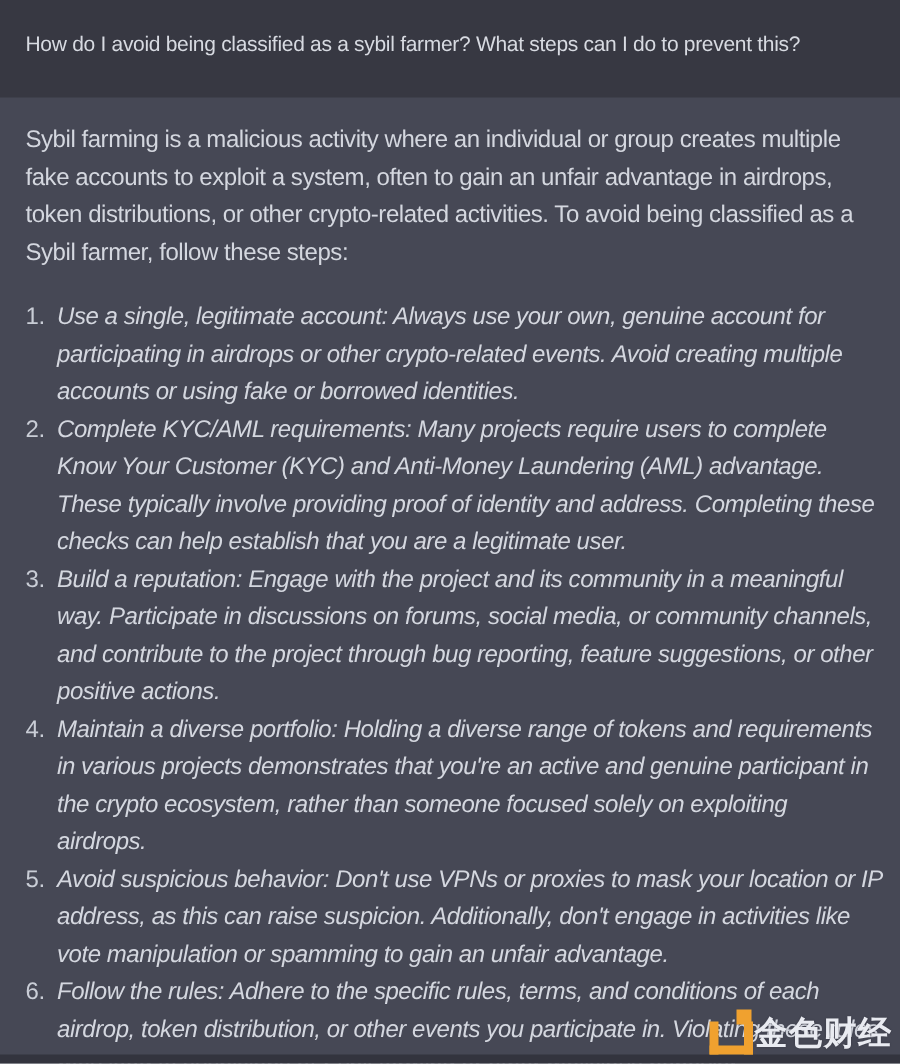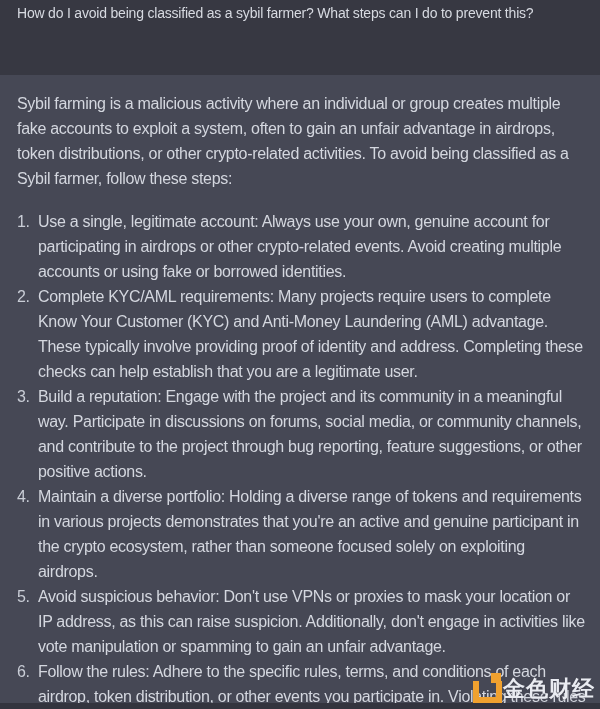--- a/index.html
+++ b/index.html
@@ -9,23 +9,23 @@
     font-family: "Liberation Sans", "DejaVu Sans", sans-serif;
   }
   .page {
     position: relative;
     width: 600px; height: 709px;
     background: #464855;
     overflow: hidden;
   }
   
   .user-bar {
-    height: 75px;
+    height: 65px;
     background: #373842;
-    padding: 2px 20px 0 17px;
+    padding: 18px 20px 0 17px;
     color: #D7DAE1;
     font-size: 14px;
     letter-spacing: -0.2px;
     line-height: 22px;
   }
   
   .assistant {
     padding: 16px 12px 0 17px;
     color: #D4D7DF;
     font-size: 16px;
@@ -33,21 +33,21 @@
     line-height: 25px;
   }
   .intro { margin-bottom: 18px; }
   .steps { }
   .step { display: flex; align-items: flex-start; }
   .step-num {
     flex: 0 0 21px;
     width: 21px;
     color: #C9CDD6;
   }
-  .step-text { flex: 1; }
+  .step-text { flex: 1; font-style: italic; }
   
   .watermark {
     position: absolute;
     right: 5px; bottom: 5px;
     display: flex;
     align-items: flex-end;
     gap: 0;
     z-index: 5;
   }
   .wm-logo {

